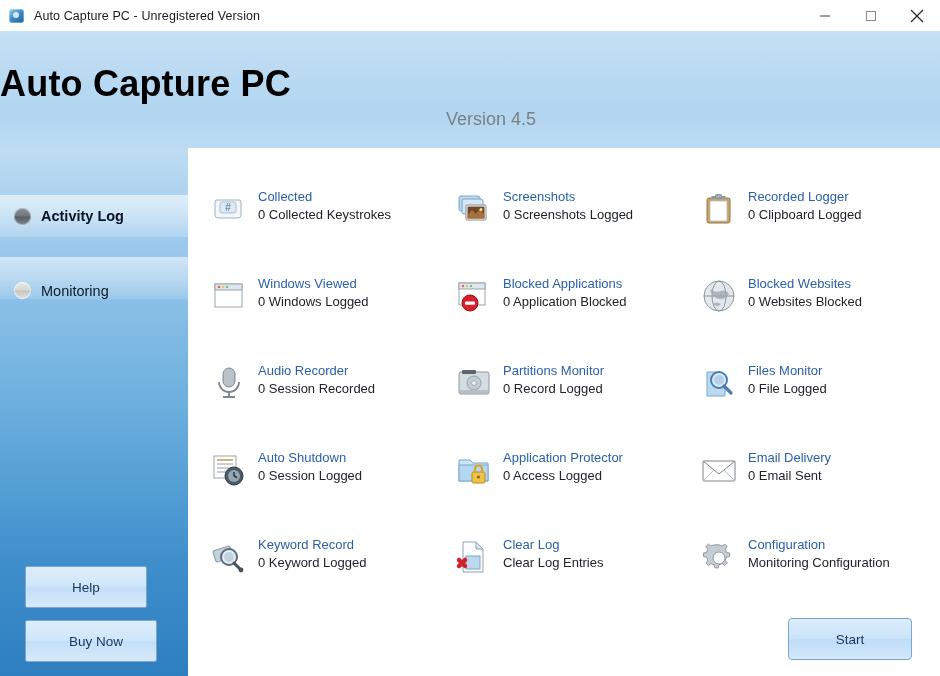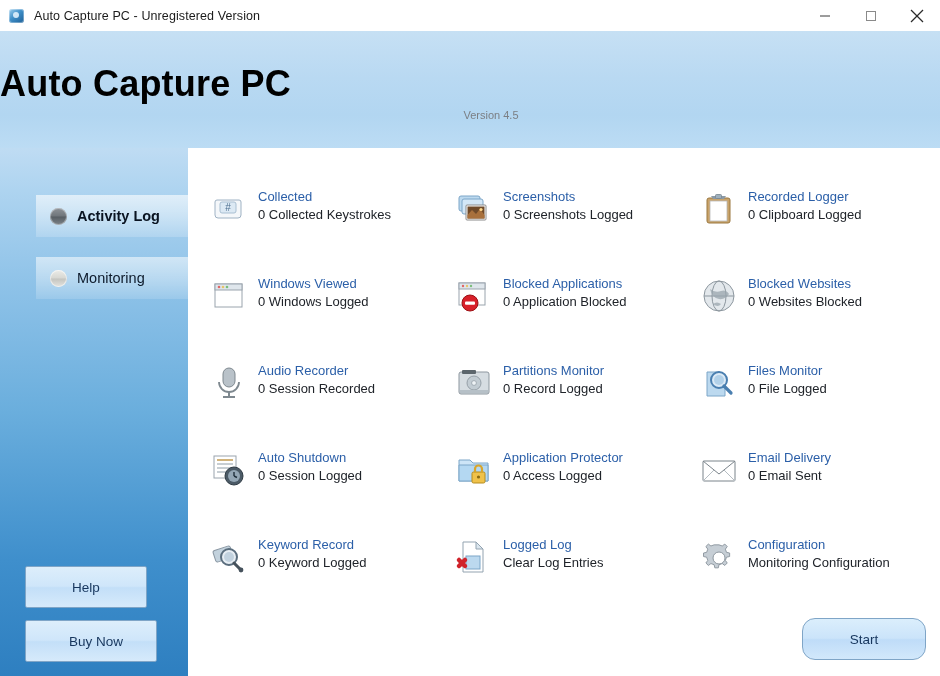--- a/index.html
+++ b/index.html
@@ -90,21 +90,21 @@
     font-size: 36px;
     font-weight: bold;
     color: #000000;
     letter-spacing: .2px;
   }
   .app-version {
     position: absolute;
     left: 0; top: 78px;
     width: 872px;
     text-align: center;
-    font-size: 11px;
+    font-size: 18px;
     color: #7b7f84;
     padding-left: 110px;
     box-sizing: border-box;
   }
   .header-links {
     position: absolute;
     right: 32px; top: 120px;
     display: flex;
     gap: 22px;
   }
@@ -131,27 +131,27 @@
         #2e7fc0 100%);
   }
   .nav-item {
     position: absolute;
     left: 0;
     width: 188px;
     height: 42px;
     display: flex;
     align-items: center;
     cursor: pointer;
-    margin-left: 36px;
   }
   .nav-item.active {
     background: linear-gradient(180deg, rgba(255,255,255,0.62) 0%, rgba(255,255,255,0.42) 50%, rgba(255,255,255,0.18) 100%);
   }
   .nav-item.inactive {
     background: linear-gradient(180deg, rgba(255,255,255,0.55) 0%, rgba(255,255,255,0.35) 55%, rgba(255,255,255,0.14) 100%);
+    align-items: flex-end;
   }
   .nav-bullet {
     width: 17px; height: 17px;
     border-radius: 50%;
     margin-left: 14px;
     margin-right: 10px;
     flex: none;
   }
   .nav-bullet.dark {
     background: linear-gradient(180deg, #8e9398 0%, #6f757b 48%, #565d63 52%, #7d848a 100%);
@@ -235,26 +235,26 @@
   }
   .tile-sub {
     font-size: 13px;
     color: #20242a;
     line-height: 18px;
     white-space: nowrap;
   }
 
   .start-btn {
     position: absolute;
-    left: 614px;
+    left: 600px;
     top: 470px;
     width: 122px;
     height: 40px;
     border: 1px solid #7fa5c7;
-    border-radius: 13px;
+    border-radius: 4px;
     background: linear-gradient(180deg, #dbeefc 0%, #cbe4fa 48%, #bfdcf8 52%, #d2e8fb 100%);
     color: #17365d;
     font-size: 13.5px;
     display: flex;
     align-items: center;
     justify-content: center;
     cursor: pointer;
   }
 </style>
 </head>
@@ -527,21 +527,21 @@
       <div class="tile">
         <div class="tile-icon">
           <svg width="38" height="38" viewBox="0 0 38 38">
             <path d="M8 4 h13 l7 7 v23 h-20 z" fill="#ffffff" stroke="#93a3b0" stroke-width="1"></path>
             <path d="M21 4 v7 h7 z" fill="#dbe6ee" stroke="#93a3b0" stroke-width="1"></path>
             <rect x="11" y="18" width="14" height="13" fill="#bcd9ef" stroke="#7da6c8" stroke-width="1"></rect>
             <path d="M4 22 L10 28 M10 22 L4 28" stroke="#d0232a" stroke-width="4.5" stroke-linecap="round"></path>
           </svg>
         </div>
         <div class="tile-text">
-          <span class="tile-title">Logged Log</span>
+          <span class="tile-title">Clear Log</span>
           <span class="tile-sub">Clear Log Entries</span>
         </div>
       </div>
 
       <div class="tile">
         <div class="tile-icon">
           <svg width="38" height="38" viewBox="0 0 38 38">
             <g fill="#c6ced5" stroke="#8d979f" stroke-width="1">
               <path d="M19 3 l3.4 1.2 l2.7 -2 l2.6 2.6 l-2 2.7 l1.2 3.4 l3.3 .7 v3.7 l-3.3 .7 l-1.2 3.4 l2 2.7 l-2.6 2.6 l-2.7 -2 l-3.4 1.2 l-.7 3.3 h-3.7 l-.7 -3.3 l-3.4 -1.2 l-2.7 2 l-2.6 -2.6 l2 -2.7 l-1.2 -3.4 l-3.3 -.7 v-3.7 l3.3 -.7 l1.2 -3.4 l-2 -2.7 l2.6 -2.6 l2.7 2 l3.4 -1.2 z" transform="translate(0,4) scale(0.95) translate(1,0)"></path>
             </g>

